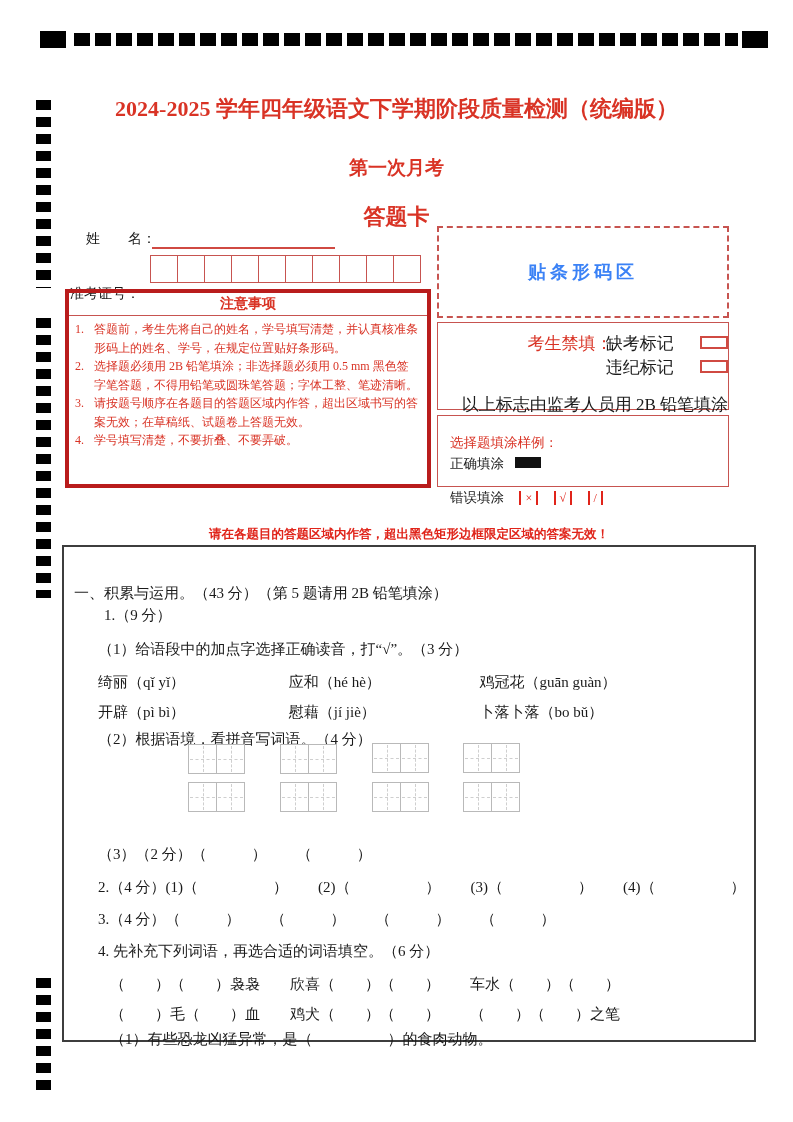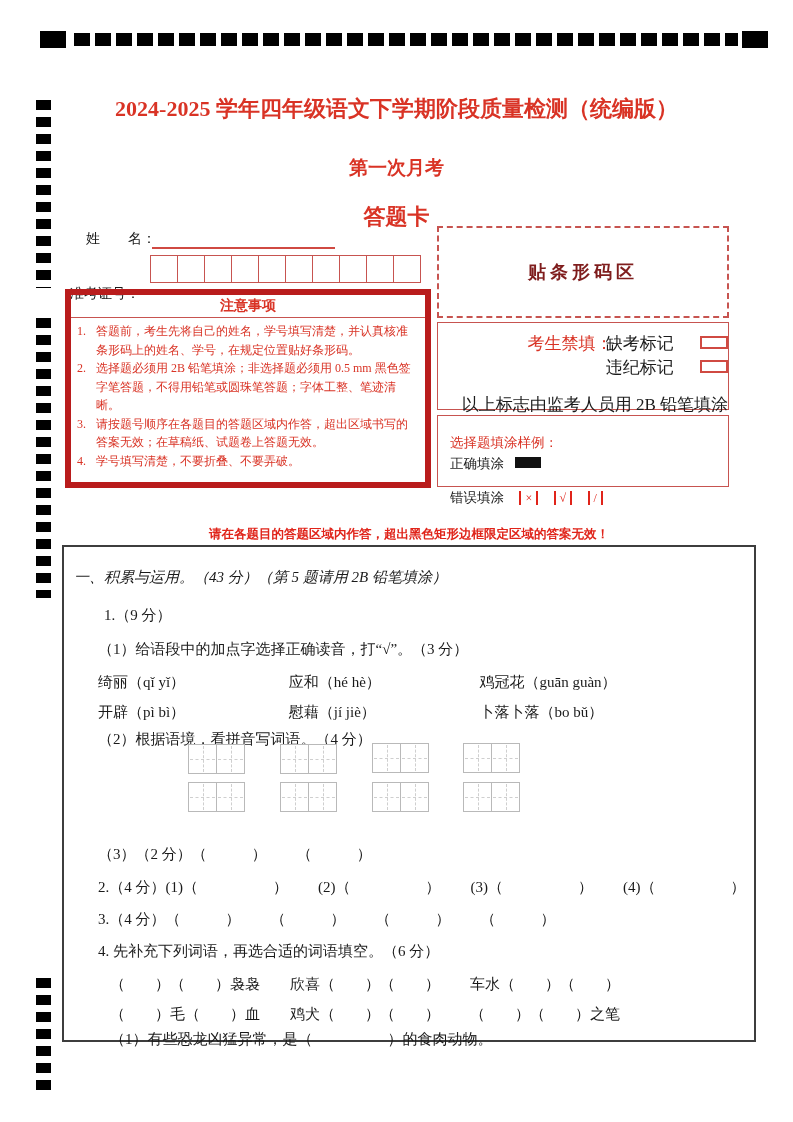--- a/index.html
+++ b/index.html
@@ -28,33 +28,33 @@
   .name-lbl{left:86px;top:230px;}
   .name-line{position:absolute;left:152px;top:229px;width:183px;height:18px;
              border-bottom:2px solid #d04a42;}
   .exno-lbl{left:70px;top:261px;margin-top:24px;}
   .ebox-row{position:absolute;left:150px;top:255px;display:flex;}
   .ebox{width:26px;height:26px;border:1px solid #c75450;background:#fff;}
   .ebox + .ebox{margin-left:-1px;}
 
   
   .notice-box{position:absolute;left:65px;top:289px;width:366px;height:199px;
-              border:6px solid #b91c1c;box-sizing:border-box;}
+              border:4px solid #b91c1c;box-sizing:border-box;}
   .notice-head{height:22px;line-height:22px;text-align:center;color:#d93325;
                font-size:14px;font-weight:bold;border-bottom:1px solid #c75450;}
   .notice-items{padding:4px 8px 0 6px;color:#d93325;font-size:12px;line-height:18.5px;}
   .nitem{display:flex;}
   .nitem .num{width:19px;flex:none;}
   .nitem .txt{flex:1;}
 
   
   .barcode-box{position:absolute;left:437px;top:226px;width:292px;height:92px;
       border:2px dashed #c75450;box-sizing:border-box;display:flex;
       align-items:center;justify-content:center;}
-  .barcode-label{color:#7f1d1d;font-size:18px;font-weight:bold;letter-spacing:4px;}
+  .barcode-label{color:#3b82f6;font-size:18px;font-weight:bold;letter-spacing:4px;}
 
   .prohibit-box{position:absolute;left:437px;top:322px;width:292px;height:88px;
       border:1px solid #c75450;box-sizing:border-box;font-size:17px;text-align:right;}
   .pro-row{padding-left:14px;margin-top:9px;white-space:nowrap;}
   .pro-row.r2{margin-top:1px;padding-left:88px;}
   .pro-row.r3{margin-top:14px;}
   .pro-label{color:#d93325;display:inline-block;width:74px;}
   .mrect{display:inline-block;width:24px;height:9px;border:2px solid #d04a42;margin-left:22px;}
 
   .sample-box{position:absolute;left:437px;top:415px;width:292px;height:72px;
@@ -168,21 +168,21 @@
     <span>错误填涂</span>
     <span class="wmark">×</span>
     <span class="wmark">√</span>
     <span class="wmark">/</span>
   </div>
 
   <div class="warning">请在各题目的答题区域内作答，超出黑色矩形边框限定区域的答案无效！</div>
 
   <div class="main-box"></div>
 
-  <div class="tline" style="left:74px;top:568px;font-style:italic;">一、积累与运用。（43 分）（第 5 题请用 2B 铅笔填涂）</div>
+  <div class="tline" style="left:74px;top:584px;">一、积累与运用。（43 分）（第 5 题请用 2B 铅笔填涂）</div>
   <div class="tline" style="left:104px;top:606px;">1.（9 分）</div>
   <div class="tline" style="left:98px;top:640px;">（1）给语段中的加点字选择正确读音，打“√”。（3 分）</div>
 
   <div class="tline wcols" style="left:98px;top:673px;">
     <span>绮丽（qǐ yǐ）</span>
     <span>应和（hé hè）</span>
     <span>鸡冠花（guān guàn）</span>
   </div>
   <div class="tline wcols" style="left:98px;top:703px;">
     <span>开辟（pì bì）</span>

